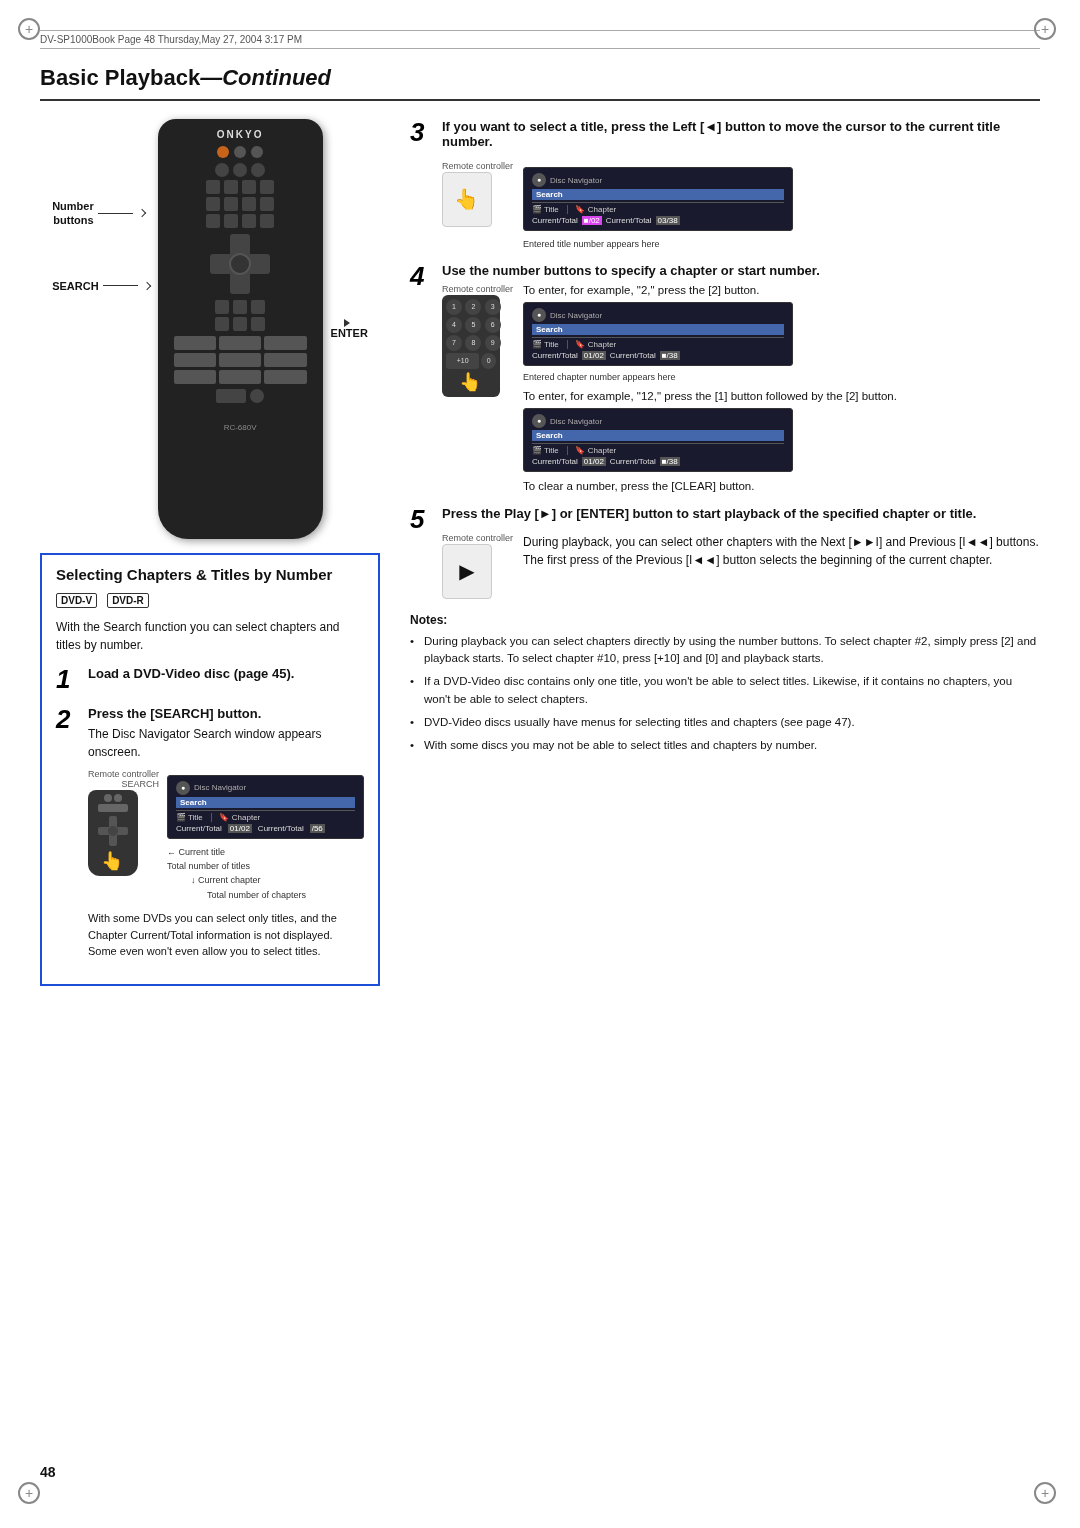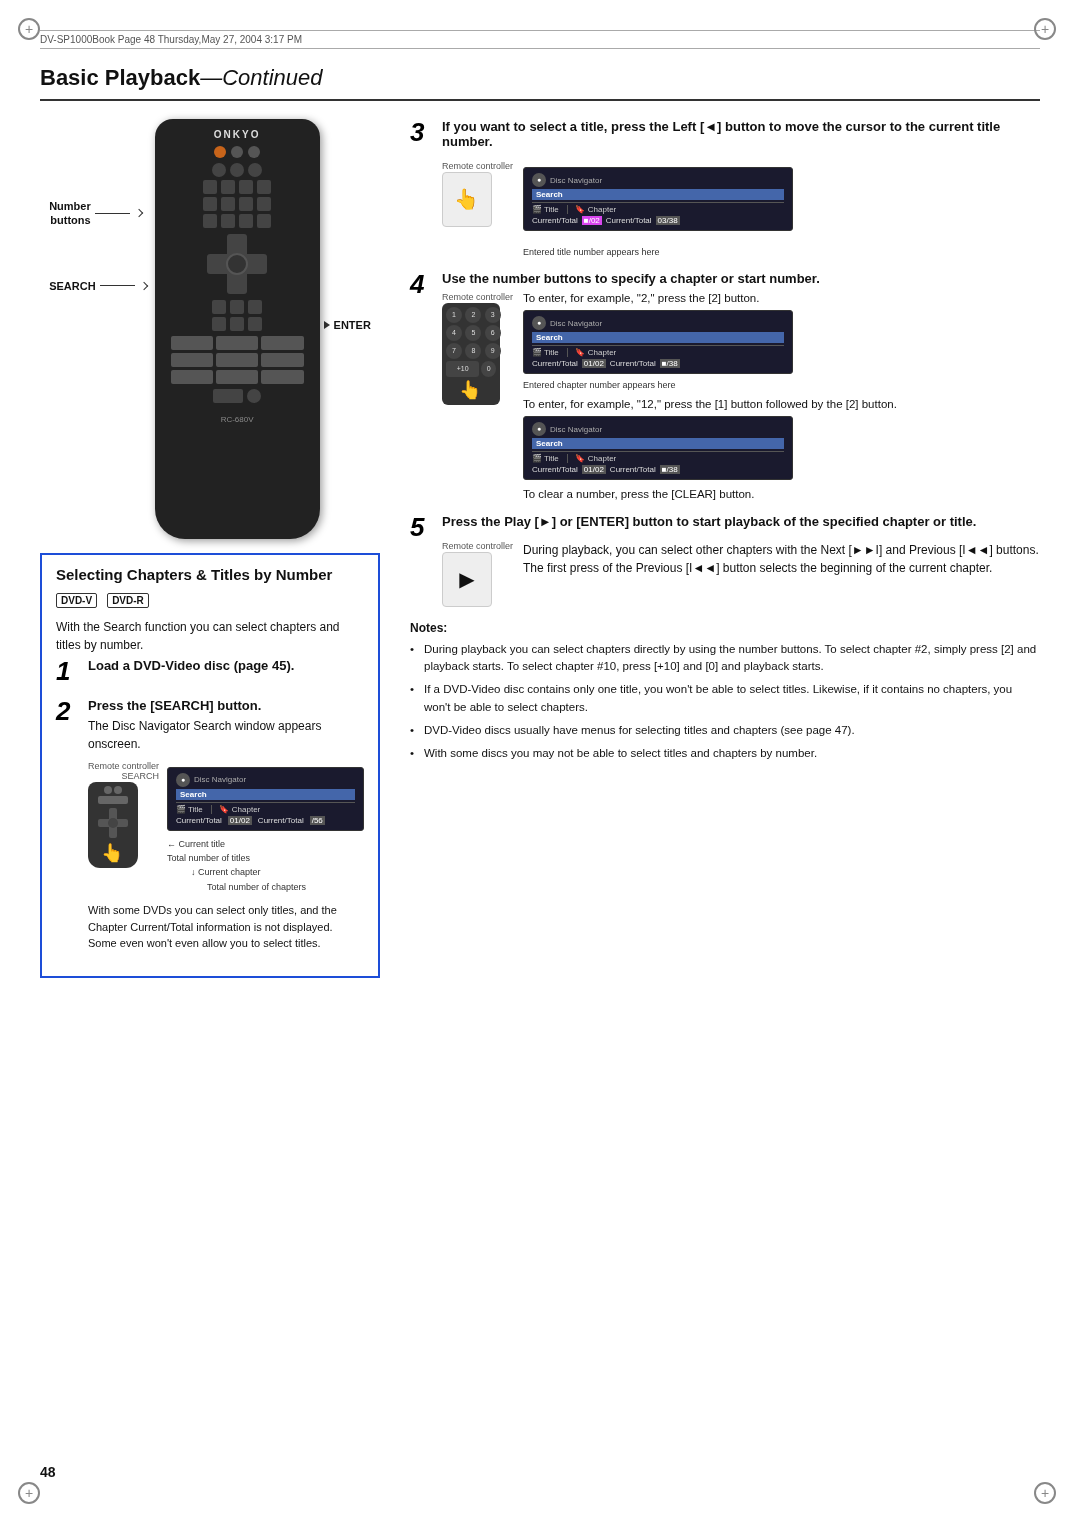--- a/index.html
+++ b/index.html
@@ -65,21 +65,21 @@
     
     .page-title {
       font-size: 22px;
       font-weight: bold;
       margin-bottom: 18px;
       padding-bottom: 8px;
       border-bottom: 2px solid #333;
     }
     .page-title em {
       font-style: italic;
-      font-weight: normal;
+      font-weight: bold;
     }
 
     
     .main-columns {
       display: flex;
       gap: 30px;
     }
 
     .col-left {
       width: 340px;
@@ -245,21 +245,21 @@
       font-size: 10px;
       border: 1px solid #333;
       padding: 1px 4px;
       border-radius: 2px;
       font-weight: bold;
     }
 
     .section-intro {
       font-size: 12px;
       line-height: 1.5;
-      margin-bottom: 4px;
+      margin-bottom: 12px;
     }
 
     
     .step-item {
       display: flex;
       gap: 10px;
       margin-bottom: 14px;
     }
     .step-number {
       font-size: 26px;
@@ -534,25 +534,25 @@
                 <div class="rnum"></div>
                 <div class="rnum"></div>
               <div class="rnum"></div>
                 <div class="rnum"></div>
                 <div class="rnum"></div>
             </div>
             <div class="remote-row">
               <div class="rbtn" style="width:30px;"></div>
               <div class="rbtn round"></div>
             </div>
-            <div style="text-align:center; margin-top:12px; font-size:8px; color:#888;">RC-680V</div>
+            <div style="text-align:center; margin-top:20px; font-size:8px; color:#888;">RC-680V</div>
           </div>
 
           <div style="padding-top:200px; padding-left:4px; display:flex; flex-direction:column; gap:18px;">
-            <div style="display:flex; align-items:center;">
+            <div style="display:flex; align-items:center;flex-direction:column;">
               <div class="h-arrow-line"></div>
               <div class="h-arrow-head"></div>
               <div style="font-size:11px; font-weight:bold; margin-left:4px;">ENTER</div>
             </div>
           </div>
         </div>
       </div>
 
       <div class="section-box">
         <div class="section-box-title">Selecting Chapters &amp; Titles by Number</div>
@@ -673,21 +673,21 @@
                       <span>Chapter</span>
                   </div>
                 </div>
                 <div style="display:flex; gap:4px; font-size:8px; color:#ddd; padding-top:2px;">
                   <span>Current/Total</span>
                   <span style="color:#fff; background:#d946ef; padding:0 2px;">■/02</span>
                   <span>Current/Total</span>
                   <span style="color:#fff; background:#555; padding:0 2px;">03/38</span>
                 </div>
               </div>
-              <div style="font-size:9px; color:#333; margin-top:16px;">Entered title number appears here</div>
+              <div style="font-size:9px; color:#333; margin-top:8px;">Entered title number appears here</div>
             </div>
           </div>
         </div>
       </div>
 
       <div class="step-item" style="margin-top:10px;">
         <div class="step-number">4</div>
         <div class="step-content">
           <div class="step-title">Use the number buttons to specify a chapter or start number.</div>
 

